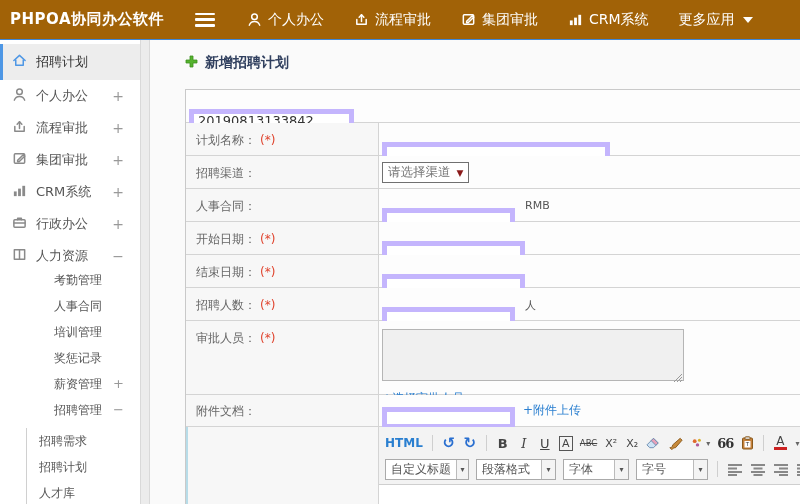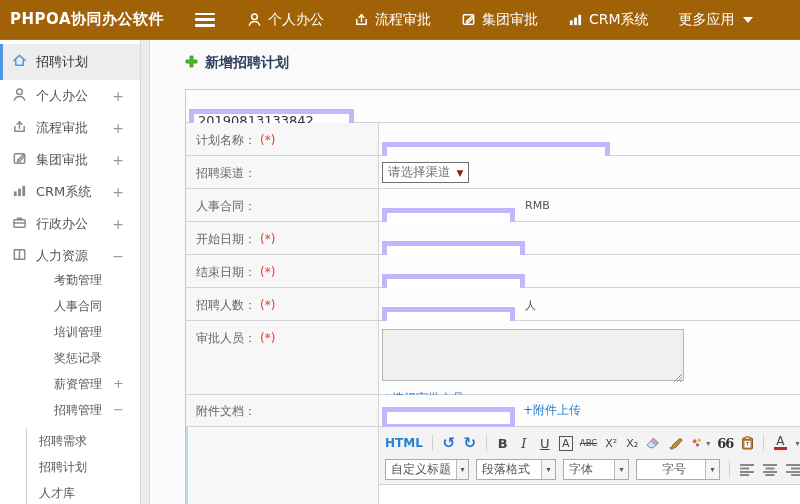--- a/index.html
+++ b/index.html
@@ -79,21 +79,21 @@
   .tb-sup,.tb-sub { font-size:11px; }
   .tb-quote { font-family:"DejaVu Serif","Liberation Serif",serif; font-weight:bold; letter-spacing:-1px; color:#333; }
   .tb-caret { font-size:8px; color:#666; margin-left:1px; }
   .tb-fontcolor { flex-direction:column; line-height:10px; font-size:12px; }
   .tb-fontcolor .bar { width:13px; height:3px; background:#cc2222; margin-top:1px; }
   .tb-hl { flex-direction:column; line-height:10px; font-size:11px; font-style:italic; }
   .tb-hl .bar { width:13px; height:3px; background:#e8a33d; margin-top:1px; }
   .ed-select { height:21px; background:#fff; border:1px solid #aaa; display:flex; align-items:center; font-size:12px; color:#555; cursor:pointer; }
   .ed-select .t { padding:0 5px; flex:1; }
   .ed-select .a { border-left:1px solid #bbb; width:14px; text-align:center; font-size:8px; color:#555; align-self:stretch; display:flex; align-items:center; justify-content:center; background:#f4f4f4; }
-  .w84{width:84px;} .w80{width:80px;} .w66{width:66px;} .w72{width:84px;padding-left:20px;}
+  .w84{width:84px;} .w80{width:80px;} .w66{width:66px;} .w72{width:72px;}
   .align-ic { width:16px; height:13px; flex:0 0 16px; cursor:pointer; }
   .ed-content { background:#fff; height:120px; }
 
   svg.ic { stroke:currentColor; fill:none; stroke-width:1.6; stroke-linecap:round; stroke-linejoin:round; }
 </style>
 </head>
 <body>
 
 <div class="app">
 

